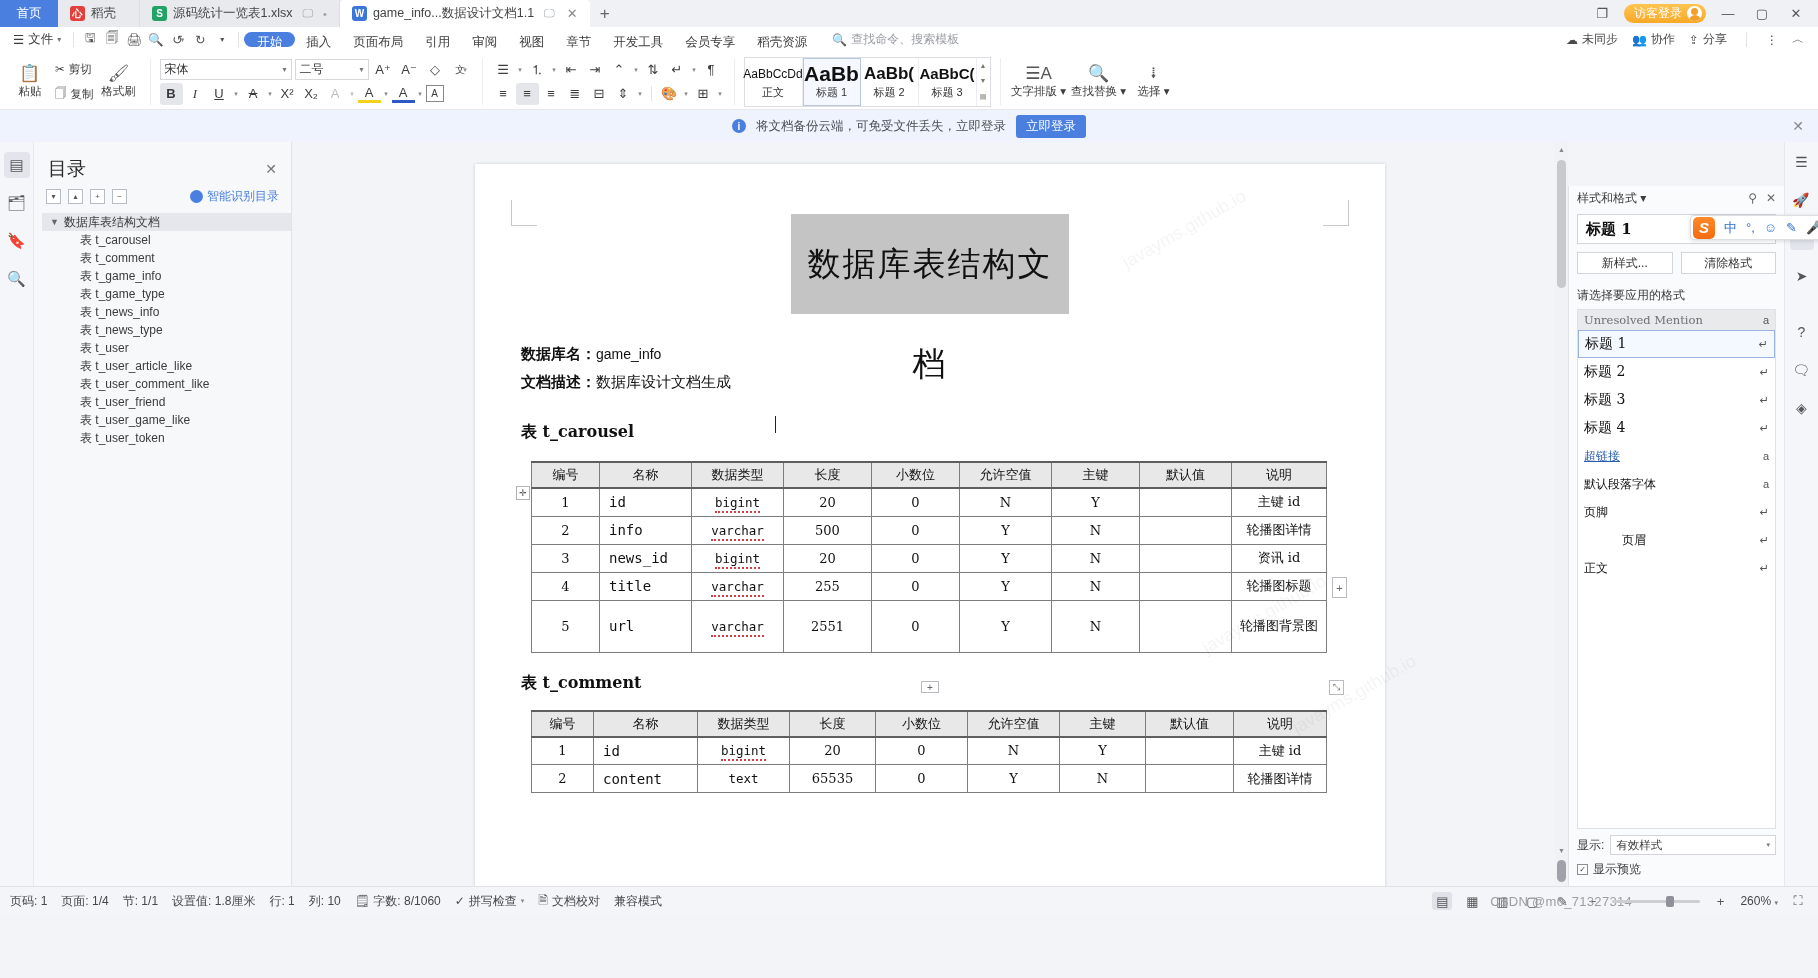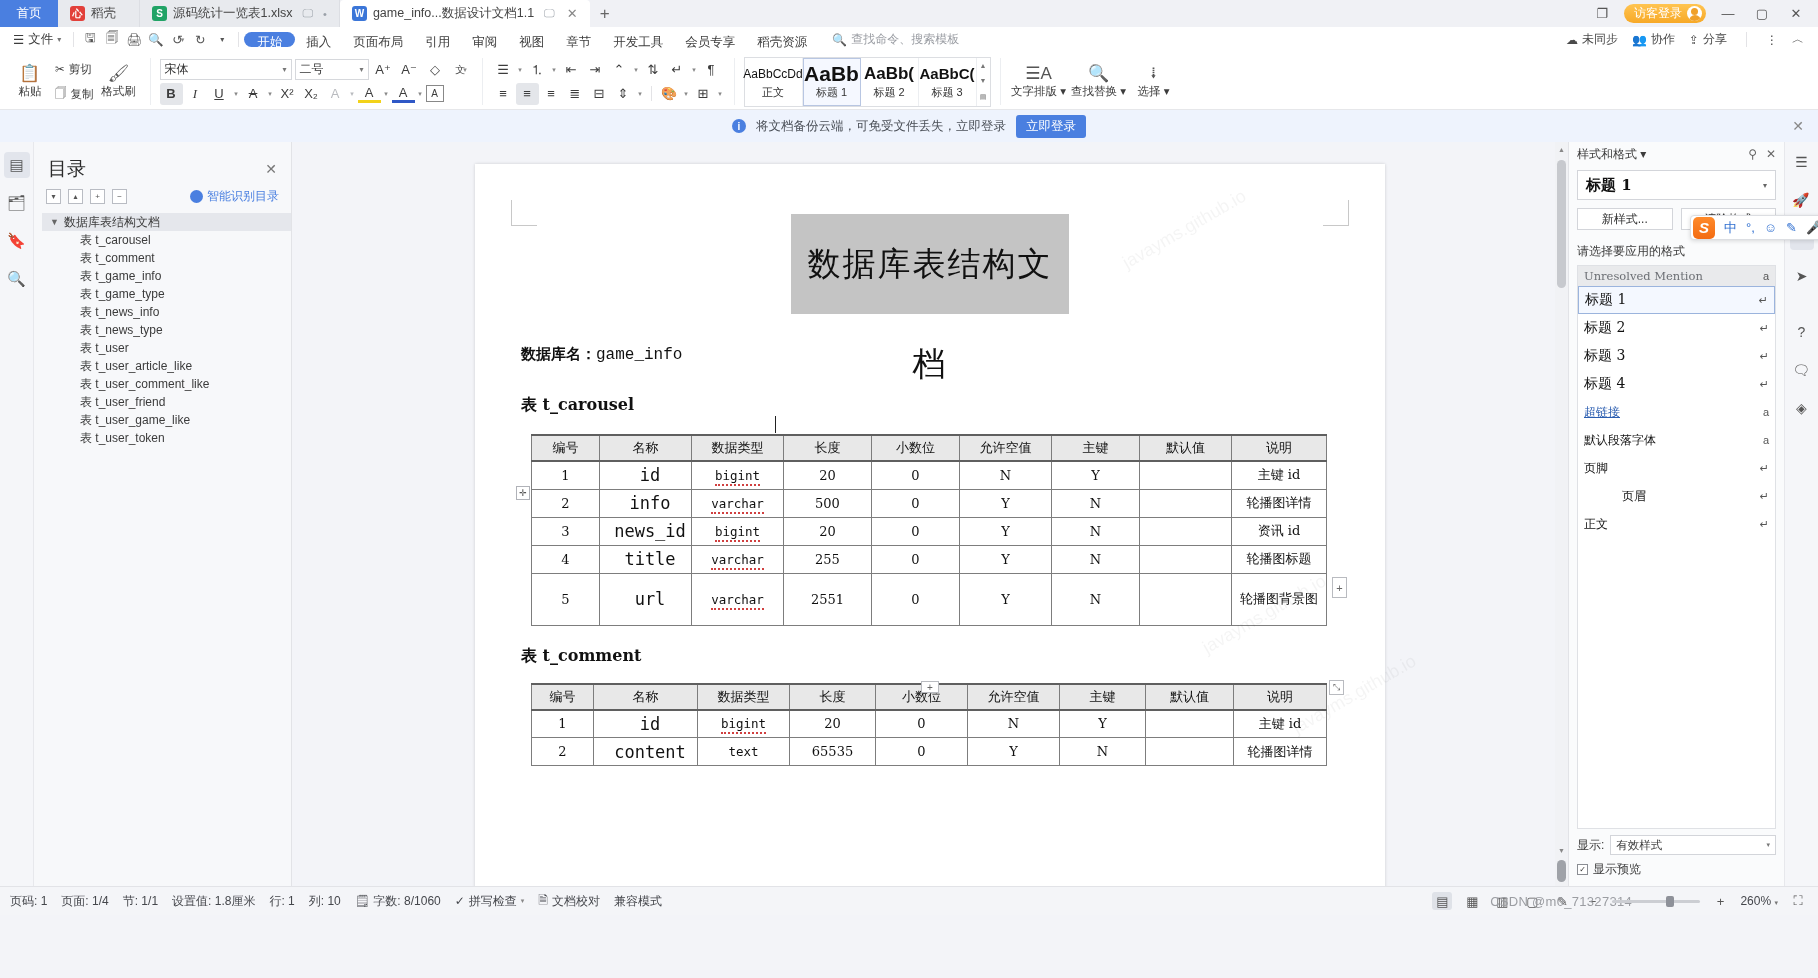--- a/index.html
+++ b/index.html
@@ -90,41 +90,41 @@
   .tocitem .ind { display:inline-block; width:30px; }
   .tocitem .lbl { white-space:nowrap; }
 
   .docarea { flex:1; background:#f3f4f8; position:relative; overflow:hidden;}
   .page { position:absolute; left:0; right:0; margin:0 auto; top:22px; width:910px; background:#fff; height:760px; box-shadow:0 0 3px rgba(0,0,0,.16);}
   .corner { position:absolute; width:26px; height:26px; }
   .corner i { position:absolute; background:#c8c8c8; }
   .doctitle { margin:50px auto 0 auto; width:278px; background:#c4c4c4; text-align:center; font-family:"DejaVu Serif","Liberation Serif",serif; font-size:33px; line-height:100px; height:100px; color:#111; letter-spacing:2px;}
   .meta { margin:26px 0 0 46px; font-family:"DejaVu Serif","Liberation Serif",serif; font-size:15px; color:#111; line-height:28px;}
   .meta b { font-weight:bold; }
-  .meta span.v { font-family:Liberation Mono, monospace; font-size:16px;}
+  .meta span.v { font-family:Liberation Sans, sans-serif; font-size:14px;}
   .h2 { margin:26px 0 0 46px; font-family:"DejaVu Serif","Liberation Serif",serif; font-size:16px; font-weight:bold; color:#111;}
   table.dbt { border-collapse:collapse; margin:18px 0 0 56px; width:796px; font-family:"DejaVu Serif","Liberation Serif",serif; }
   table.dbt th, table.dbt td { border:1px solid #7d7d7d; text-align:center; font-size:13px; color:#111; height:28px; font-weight:normal;}
   table.dbt th { background:#e8e8e8; border-top:2px solid #5f5f5f; border-bottom:2px solid #5f5f5f; height:26px;}
-  table.dbt td.l { text-align:center; padding-left:9px; font-family:"DejaVu Sans Mono","Liberation Mono",monospace; font-size:17px;}
+  table.dbt td.l { text-align:left; padding-left:9px; font-family:"DejaVu Sans Mono","Liberation Mono",monospace; font-size:14px;}
   table.dbt td.t { text-align:center; font-family:"DejaVu Sans Mono","Liberation Mono",monospace; font-size:12.5px; position:relative;}
   table.dbt td.t .sq { border-bottom:2px dotted #d04040; padding-bottom:1px;}
   table.dbt td.note { padding:0 6px; }
   .tblhandle { position:absolute; width:14px;height:14px;border:1px solid #b0b2b8;background:#fff;color:#555;font-size:9px;display:flex;align-items:center;justify-content:center;}
   .plusbtn { position:absolute; width:18px;height:12px;border:1px solid #b9bbc0;background:#fff;color:#666;font-size:10px;display:flex;align-items:center;justify-content:center;}
   .colplus { position:absolute; width:15px;height:21px;border:1px solid #b9bbc0;background:#fff;color:#666;font-size:11px;display:flex;align-items:center;justify-content:center;}
   .resize { position:absolute; width:15px;height:15px;border:1px solid #b9bbc0;background:#fff;color:#555;font-size:9px;display:flex;align-items:center;justify-content:center;}
   .wm { position:absolute; color:rgba(0,0,0,0.045); font-size:18px; transform:rotate(-30deg); pointer-events:none; white-space:nowrap;}
   .caret { position:absolute; width:1px; height:17px; background:#222; }
   .docscroll { position:absolute; right:0; top:0; bottom:0; width:13px; background:#f1f2f5;}
   .docscroll .thumb { position:absolute; left:2px; width:9px; background:#c7c9ce; border-radius:5px;}
   .docscroll .ar { position:absolute; left:3px; font-size:7px; color:#888;}
 
   
-  .stylepane { width:216px; background:#fafbfc; border-left:1px solid #e2e3e7; position:relative; display:flex; flex-direction:column;}
+  .stylepane { width:216px; background:#fafbfc; border-left:1px solid #e2e3e7; position:relative; display:flex; flex-direction:column;margin-top:44px;}
   .sphead { height:24px; display:flex; align-items:center; padding:0 8px; font-size:12px; color:#3c3c3c; }
   .sphead .sx { margin-left:auto; display:flex; gap:9px; color:#666; font-size:12px;}
   .spsel { margin:4px 8px 0 8px; height:30px; border:1px solid #d3d5da; background:#fff; display:flex; align-items:center; padding:0 8px; font-family:"DejaVu Serif","Liberation Serif",serif; font-weight:bold; font-size:15px; color:#111;}
   .spsel .c { margin-left:auto; font-size:8px; color:#666; font-weight:normal;}
   .spbtns { display:flex; gap:8px; margin:8px 8px 0 8px;}
   .spbtn { flex:1; height:22px; border:1px solid #d3d5da; background:#fff; display:flex; align-items:center; justify-content:center; font-size:12px; color:#333;}
   .splabel { margin:13px 8px 5px 8px; font-size:12px; color:#3c3c3c;}
   .splist { margin:0 8px; border:1px solid #dfe1e5; background:#fff; flex:1; overflow:hidden; position:relative;}
   .spitem { height:28px; display:flex; align-items:center; padding:0 6px; font-size:14px; color:#111;}
   .spitem.unres { background:#e9eaec; color:#6c6f74; font-size:11.5px; height:20px; font-family:"Liberation Sans",sans-serif;}
@@ -479,20 +479,21 @@
         </div>
 
       <div class="wm" style="left:640px;top:55px;">javayms.github.io</div>
       <div class="wm" style="left:720px;top:440px;">javayms.github.io</div>
       <div class="wm" style="left:810px;top:520px;">javayms.github.io</div>
 
       <div class="doctitle">数据库表结构文档</div>
 
       <div class="meta">
         <div><b>数据库名：</b><span class="v">game_info</span></div>
+        <div><b>文档描述：</b><span>数据库设计文档生成</span></div>
       </div>
 
       <div class="caret" style="left:300px;top:252px;"></div>
 
       <div class="h2">表 t_carousel</div>
       <div class="tblhandle" style="left:41px;top:322px;">✛</div>
 
       <table class="dbt">
         <tbody>
             <tr>

